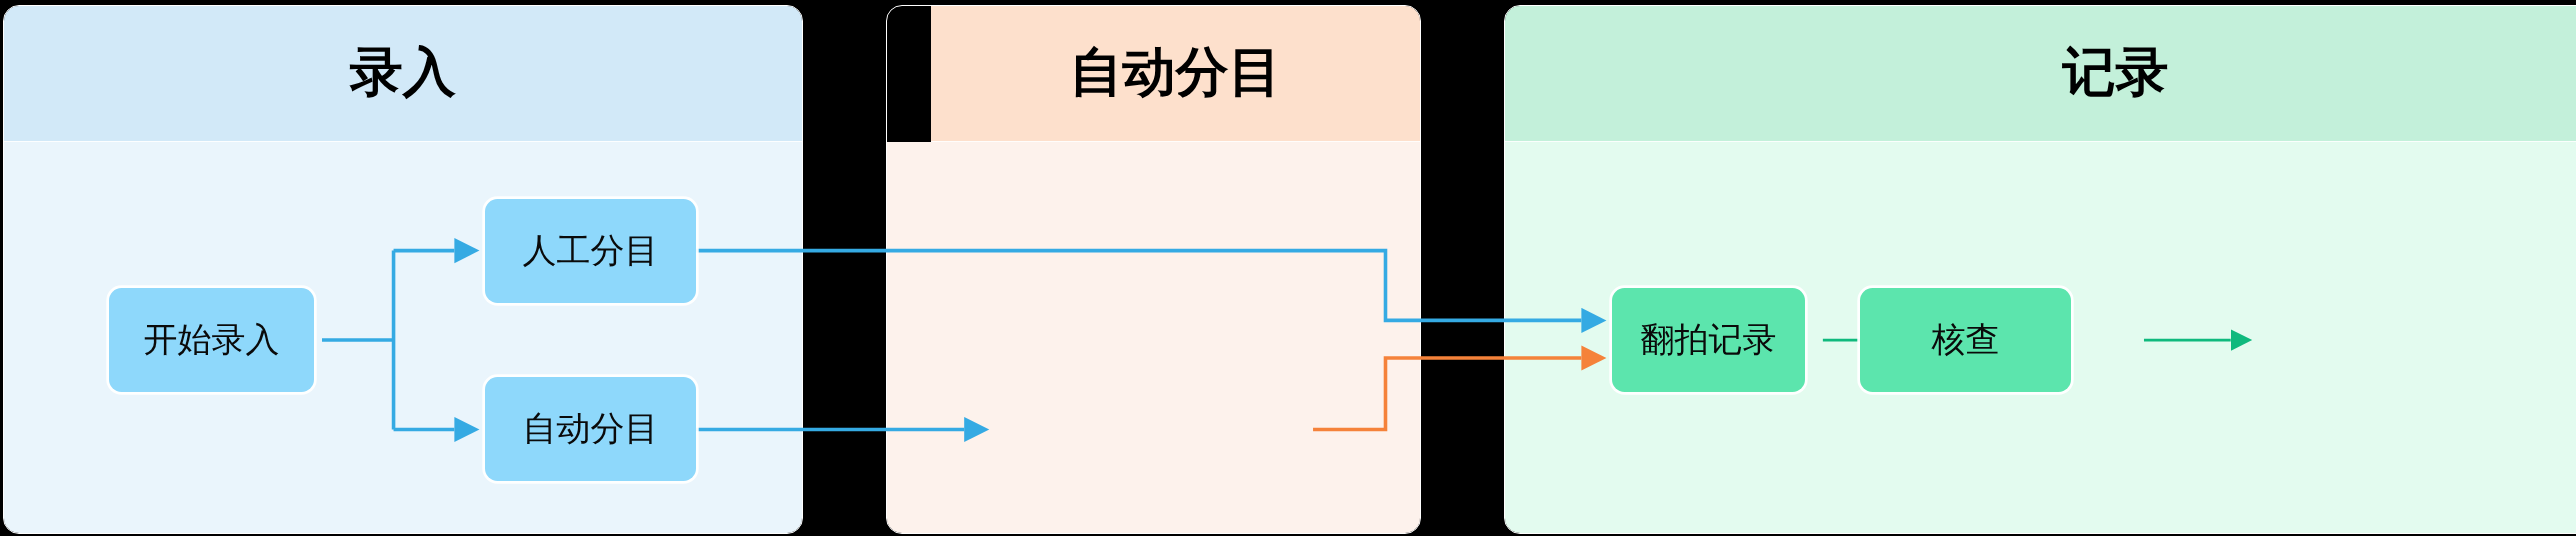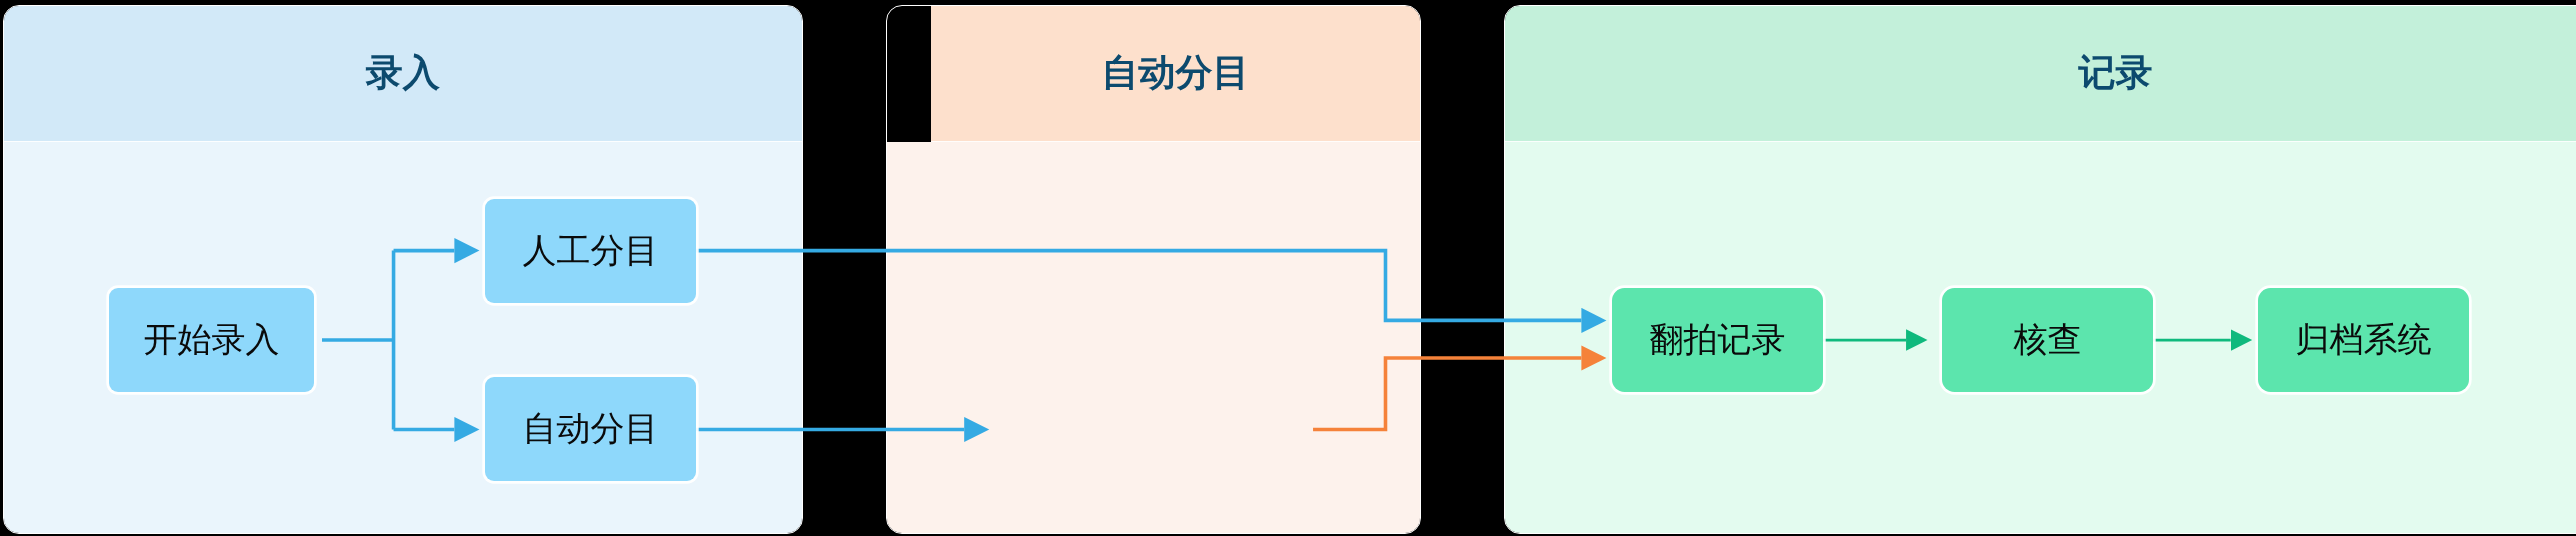--- a/index.html
+++ b/index.html
@@ -14,21 +14,21 @@
     position:absolute;
     top:4.5px;height:529px;
     border:1.8px solid #ffffff;
     border-radius:16px;
     box-sizing:border-box;
     overflow:hidden;
   }
   .lane-header{
     height:136px;
     display:flex;align-items:center;justify-content:center;
-    font-size:37px;font-weight:700;color:#0c4a6e;
+    font-size:53px;font-weight:700;color:#000000;
     border-bottom:1.8px solid rgba(255,255,255,0.92);
     box-sizing:border-box;
   }
   .lane-body{position:absolute;left:0;right:0;top:136px;bottom:0;}
   #lane-entry{left:2.7px;width:800px;}
   #lane-entry .lane-header{background:#d2e9f8;}
   #lane-entry .lane-body{background:#eaf5fc;}
   #lane-auto{left:886px;width:535px;padding-left:44px;}
   #lane-auto .lane-header{background:#fde0cc;}
   #lane-auto .lane-body{background:#fdf2ec;}
@@ -41,30 +41,30 @@
   .node{
     position:absolute;
     height:104px;
     display:flex;align-items:center;justify-content:center;
     font-size:34px;font-weight:500;color:#0a0a0a;
     border-radius:12.5px;
     box-shadow:0 0 0 2.7px rgba(255,255,255,0.95);
     z-index:10;
     white-space:nowrap;
   }
-  .node-blue{background:#8ed8fb;border-radius:9px;}
+  .node-blue{background:#8ed8fb;}
   .node-orange{background:#fbb382;}
   .node-green{background:#5ce5ad;}
 
   #node-start   {left:109px; top:288px; width:205px;}
   #node-manual  {left:485px; top:199px; width:211px;}
   #node-machine {left:485px; top:377px; width:211px;}
   #node-categorize{left:995px;top:377px;width:318px;}
-  #node-rephoto {left:1612px;top:288px;width:211px;}
-  #node-check   {left:1942px;top:288px;width:211px;}
+  #node-rephoto {left:1612px;top:288px;width:193px;}
+  #node-check   {left:1860px;top:288px;width:211px;}
   #node-archive {left:2258px;top:288px;width:211px;}
 </style>
 </head>
 <body>
 
 <div id="canvas">
 
   <div class="lane" id="lane-entry">
     <div class="lane-header">
       <span>录入</span>
@@ -122,18 +122,15 @@
   </div>
   <div class="node node-blue" id="node-machine">
     <span>自动分目</span>
   </div>
   <div class="node node-green" id="node-rephoto">
     <span>翻拍记录</span>
   </div>
   <div class="node node-green" id="node-check">
     <span>核查</span>
   </div>
-  <div class="node node-green" id="node-archive">
-    <span>归档系统</span>
-  </div>
 
 </div>
 
 
 </body></html>

